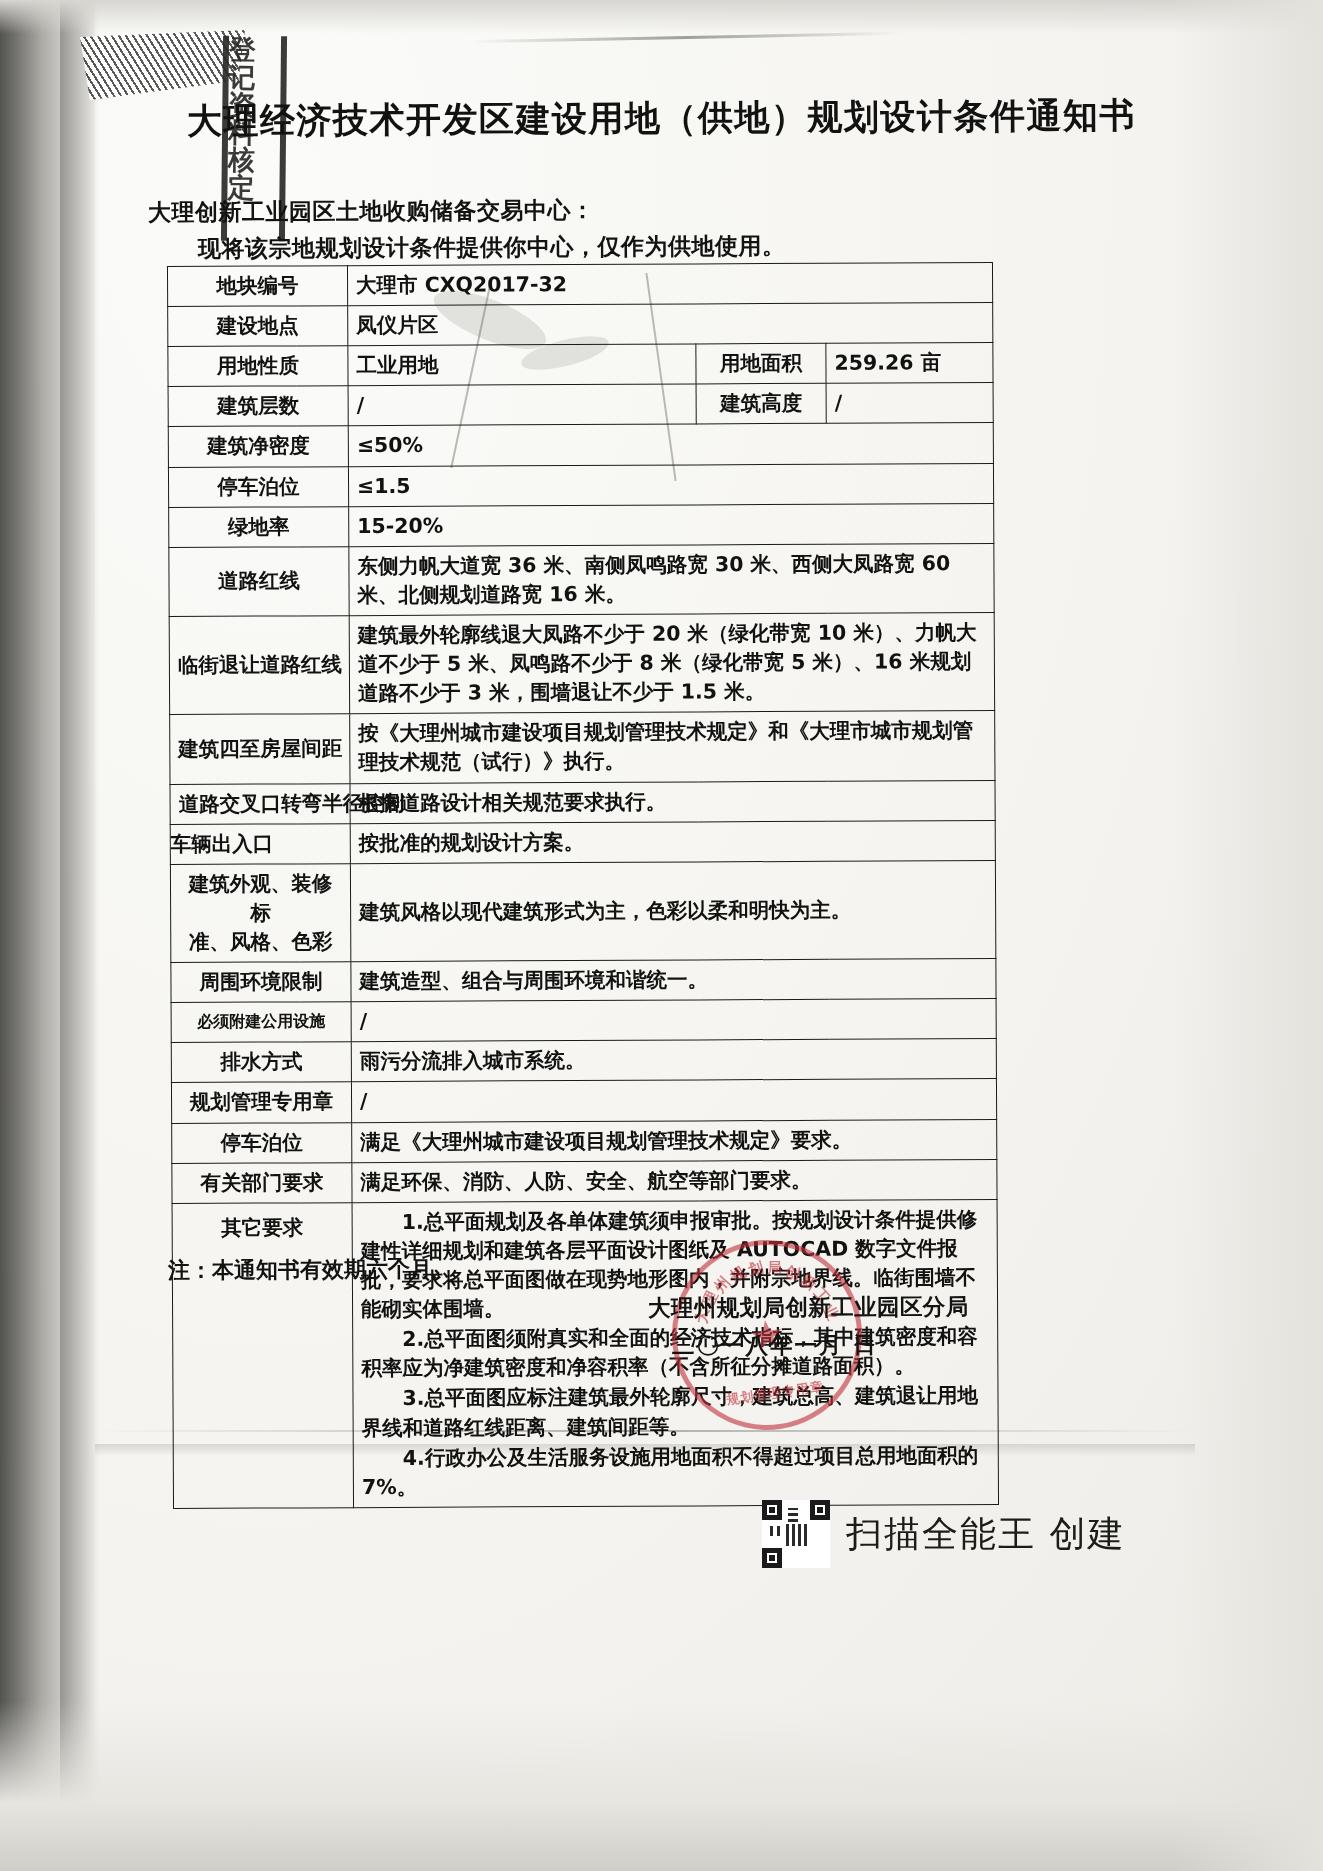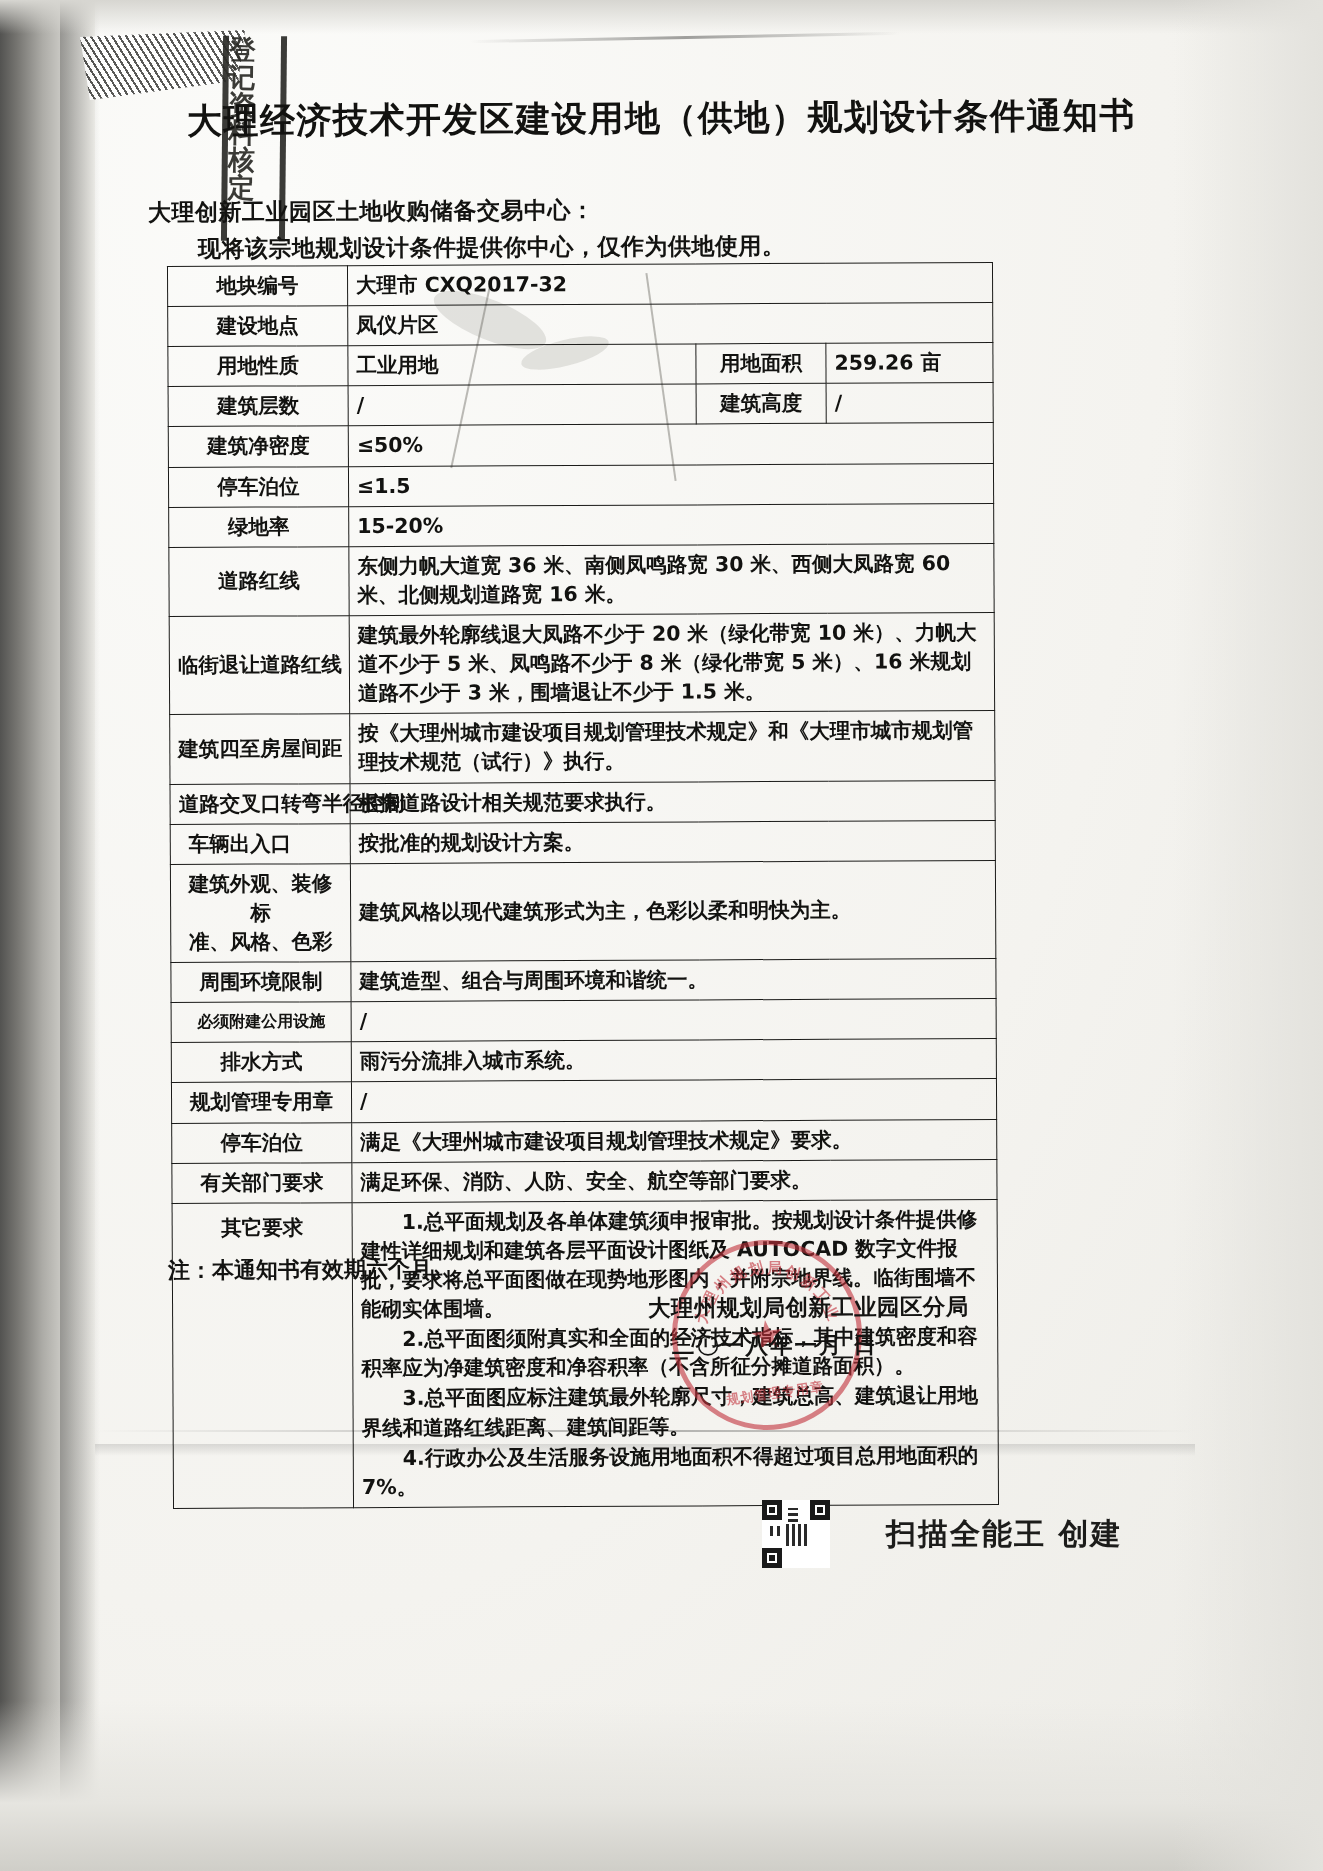--- a/index.html
+++ b/index.html
@@ -172,21 +172,21 @@
       repeating-linear-gradient(90deg,#2a2a2a 0 3px,transparent 3px 7px) 8px 26px/14px 10px no-repeat,
       #ffffff;
     position:relative;
   }
   .qr::before,.qr::after{
     content:"";position:absolute;background:#ffffff;
   }
   .qr::before{left:5px;top:5px;width:10px;height:10px;box-shadow:48px 0 0 #fff,0 48px 0 #fff;}
   .qr::after{left:7px;top:7px;width:6px;height:6px;background:#1a1a1a;box-shadow:48px 0 0 #1a1a1a,0 48px 0 #1a1a1a;}
   .cs-text{
-    font-size:30px;font-weight:bold;color:#1c1c1a;letter-spacing:2px;margin-left:40px;
+    font-size:36px;font-weight:normal;color:#1c1c1a;letter-spacing:2px;
   }
 
   
   .smudge{position:absolute;border-radius:50%;background:#9d9b94;opacity:.25;}
   .pen{position:absolute;background:#6d6b64;opacity:.45;}
 </style>
 </head>
 <body>
 
 <div id="scan-page">
@@ -267,21 +267,21 @@
       </tr>
       <tr>
         <td class="lbl-sm" colspan="2" style="font-size:20.5px">建筑四至房屋间距</td>
         <td class="val val-top" colspan="3">按《大理州城市建设项目规划管理技术规定》和《大理市城市规划管理技术规范（试行）》执行。</td>
       </tr>
       <tr>
         <td class="lbl-sm" colspan="2">道路交叉口转弯半径控制</td>
         <td class="val" colspan="3">根据道路设计相关规范要求执行。</td>
       </tr>
       <tr>
-        <td class="lbl-sm" colspan="2" style="font-size:20.5px;text-align:left;padding-left:18px">车辆出入口</td>
+        <td class="lbl-sm" colspan="2" style="font-size:20.5px;text-align:left;padding-left:0">车辆出入口</td>
         <td class="val" colspan="3">按批准的规划设计方案。</td>
       </tr>
       <tr>
         <td class="lbl-2l" colspan="2">
           <div>建筑外观、装修标</div>
           <div>准、风格、色彩</div>
         </td>
         <td class="val val-top" colspan="3">建筑风格以现代建筑形式为主，色彩以柔和明快为主。</td>
       </tr>
       <tr>

